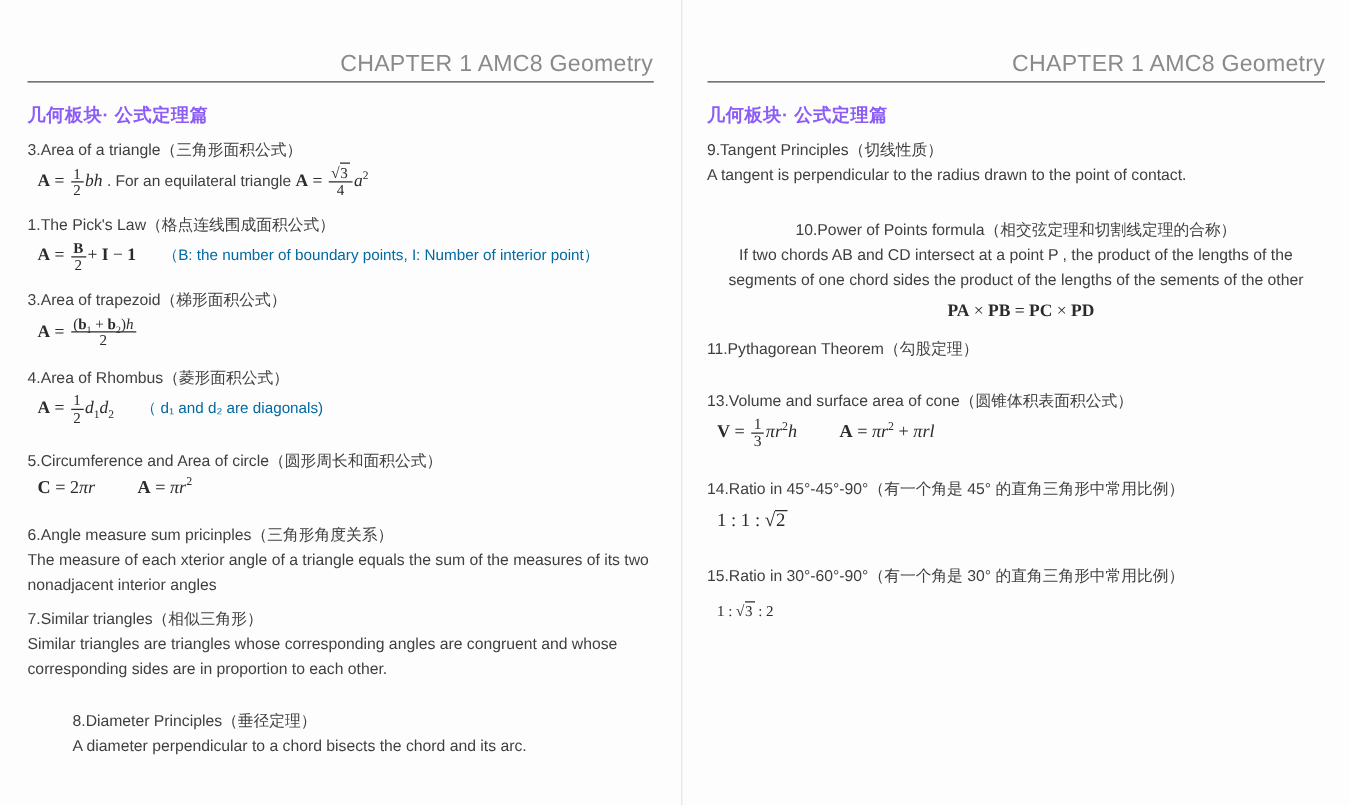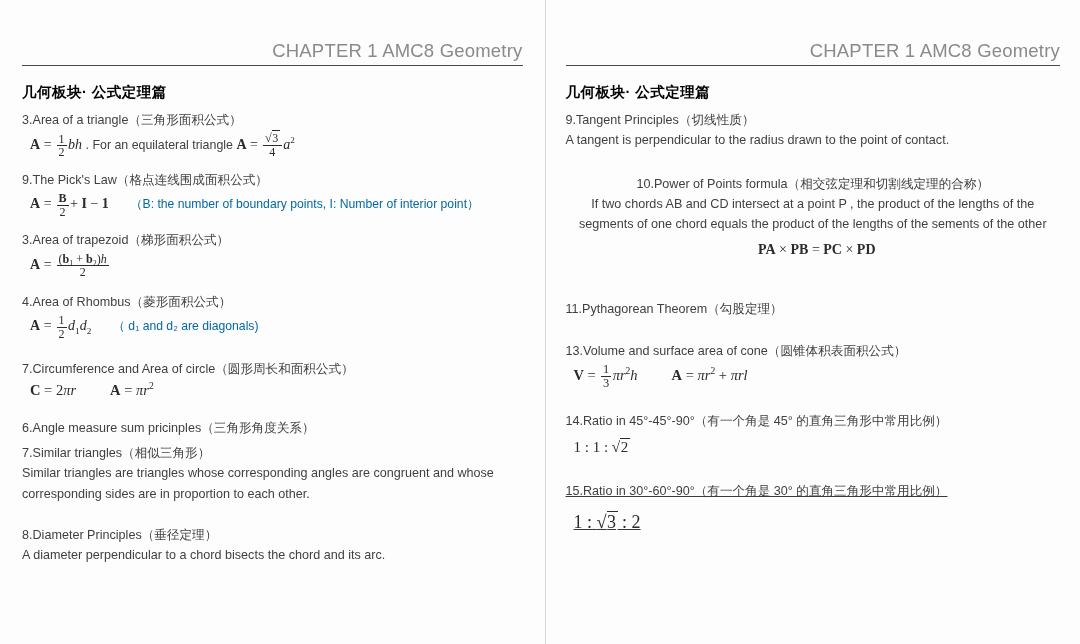--- a/index.html
+++ b/index.html
@@ -47,21 +47,21 @@
   .page-header .header-text {
     font-size: 18.5px;
     color: #8a8a8e;
     letter-spacing: 0.2px;
     font-weight: 400;
   }
 
   
   .section-title {
     font-weight: bold;
-    color: #000000;
+    color: #8b5cf6;
     font-size: 14.5px;
     letter-spacing: 0.5px;
     margin-bottom: 9px;
   }
 
   
   .item { margin-bottom: 7px; }
   .item-heading {
     font-size: 12.6px;
     color: #3f3f3f;
@@ -143,21 +143,21 @@
       <div class="item-heading">3.Area of a triangle（三角形面积公式）</div>
       <div class="formula-line">
         <span class="mup">A</span> = <span class="frac"><span class="num">1</span><span class="den">2</span></span><span class="mvar">bh</span>
         <span class="inline-txt">. For an equilateral triangle</span>
         <span class="mup">A</span> =
         <span class="frac"><span class="num"><span class="sqrt"><span class="rad">√</span><span class="radicand">3</span></span></span><span class="den">4</span></span><span class="mvar">a</span><sup>2</sup>
       </div>
     </div>
 
     <div class="item" style="margin-top:12px;">
-      <div class="item-heading">9.The Pick's Law（格点连线围成面积公式）</div>
+      <div class="item-heading">1.The Pick's Law（格点连线围成面积公式）</div>
       <div class="formula-line">
         <span class="mup">A</span> = <span class="frac"><span class="num"><b>B</b></span><span class="den">2</span></span>+ <span class="mup">I</span> − <span class="mup">1</span>
         <span class="note">（B: the number of boundary points, I: Number of interior point）</span>
       </div>
     </div>
 
     <div class="item" style="margin-top:13px;">
       <div class="item-heading">3.Area of trapezoid（梯形面积公式）</div>
       <div class="formula-line">
         <span class="mup">A</span> =
@@ -167,36 +167,37 @@
 
     <div class="item" style="margin-top:14px;">
       <div class="item-heading">4.Area of Rhombus（菱形面积公式）</div>
       <div class="formula-line">
         <span class="mup">A</span> = <span class="frac"><span class="num">1</span><span class="den">2</span></span><span class="mvar">d</span><sub>1</sub><span class="mvar">d</span><sub>2</sub>
         <span class="note">（ d₁ and d₂ are diagonals)</span>
       </div>
     </div>
 
     <div class="item" style="margin-top:20px;">
-      <div class="item-heading">7.Circumference and Area of circle（圆形周长和面积公式）</div>
+      <div class="item-heading">5.Circumference and Area of circle（圆形周长和面积公式）</div>
       <div class="formula-line" style="font-size:14.5px;">
         <span class="mup">C</span> = 2<span class="mvar">πr</span><span class="gap"></span><span class="mup">A</span> = <span class="mvar">πr</span><sup>2</sup>
       </div>
     </div>
 
     <div class="item" style="margin-top:20px;">
       <div class="item-heading">6.Angle measure sum pricinples（三角形角度关系）</div>
+      <div class="item-body">The measure of each xterior angle of a triangle equals the sum of the measures of its two nonadjacent interior angles</div>
     </div>
 
     <div class="item" style="">
       <div class="item-heading">7.Similar triangles（相似三角形）</div>
       <div class="item-body">Similar triangles are triangles whose corresponding angles are congruent and whose corresponding sides are in proportion to each other.</div>
     </div>
 
-    <div class="item" style="margin-top:22px;">
+    <div class="item" style="margin-top:22px;margin-left:36px;">
       <div class="item-heading">8.Diameter Principles（垂径定理）</div>
       <div class="item-body">A diameter perpendicular to a chord bisects the chord and its arc.</div>
     </div>
 
   </div>
 
   <div class="gutter"></div>
 
   <div class="page page-right">
 
@@ -207,46 +208,46 @@
     <div class="section-title">几何板块·  公式定理篇</div>
 
     <div class="item">
       <div class="item-heading">9.Tangent Principles（切线性质）</div>
       <div class="item-body">A tangent is perpendicular to the radius drawn to the point of contact.</div>
     </div>
 
     <div class="item" style="margin-top:24px;text-align:center;">
       <div class="item-heading">10.Power of Points formula（相交弦定理和切割线定理的合称）</div>
       <div class="item-body">If two chords AB and CD intersect at a point P , the product of the lengths of the</div>
-      <div class="item-body">segments of one chord equals the product of the lengths of the sements of the other</div>
+      <div class="item-body">segments of one chord sides the product of the lengths of the sements of the other</div>
       <div class="formula-line" style="margin-top:7px;">
         <b>PA</b> × <b>PB</b> = <b>PC</b> × <b>PD</b>
       </div>
     </div>
 
-    <div class="item" style="margin-top:42px;">
+    <div class="item" style="margin-top:12px;">
       <div class="item-heading">11.Pythagorean Theorem（勾股定理）</div>
     </div>
 
 
     <div class="item" style="margin-top:24px;">
       <div class="item-heading">13.Volume and surface area of cone（圆锥体积表面积公式）</div>
       <div class="formula-line" style="font-size:14.5px;">
         <span class="mup">V</span> = <span class="frac"><span class="num">1</span><span class="den">3</span></span><span class="mvar">πr</span><sup>2</sup><span class="mvar">h</span><span class="gap"></span><span class="mup">A</span> = <span class="mvar">πr</span><sup>2</sup> + <span class="mvar">πrl</span>
       </div>
     </div>
 
     <div class="item" style="margin-top:22px;">
       <div class="item-heading">14.Ratio in 45°-45°-90°（有一个角是 45° 的直角三角形中常用比例）</div>
       <div class="formula-line" style="font-size:15px; margin-top:7px;">
         1 : 1 : <span class="sqrt"><span class="rad">√</span><span class="radicand">2</span></span>
       </div>
     </div>
 
-    <div class="item" style="margin-top:26px;text-decoration:underline;">
+    <div class="item" style="margin-top:26px;">
       <div class="item-heading">15.Ratio in 30°-60°-90°（有一个角是 30° 的直角三角形中常用比例）</div>
-      <div class="formula-line" style="font-size:18px; margin-top:12px;">
+      <div class="formula-line" style="font-size:12px; margin-top:12px;">
         1 : <span class="sqrt"><span class="rad">√</span><span class="radicand">3</span></span> : 2
       </div>
     </div>
 
   </div>
 </div>
 
 </body></html>

